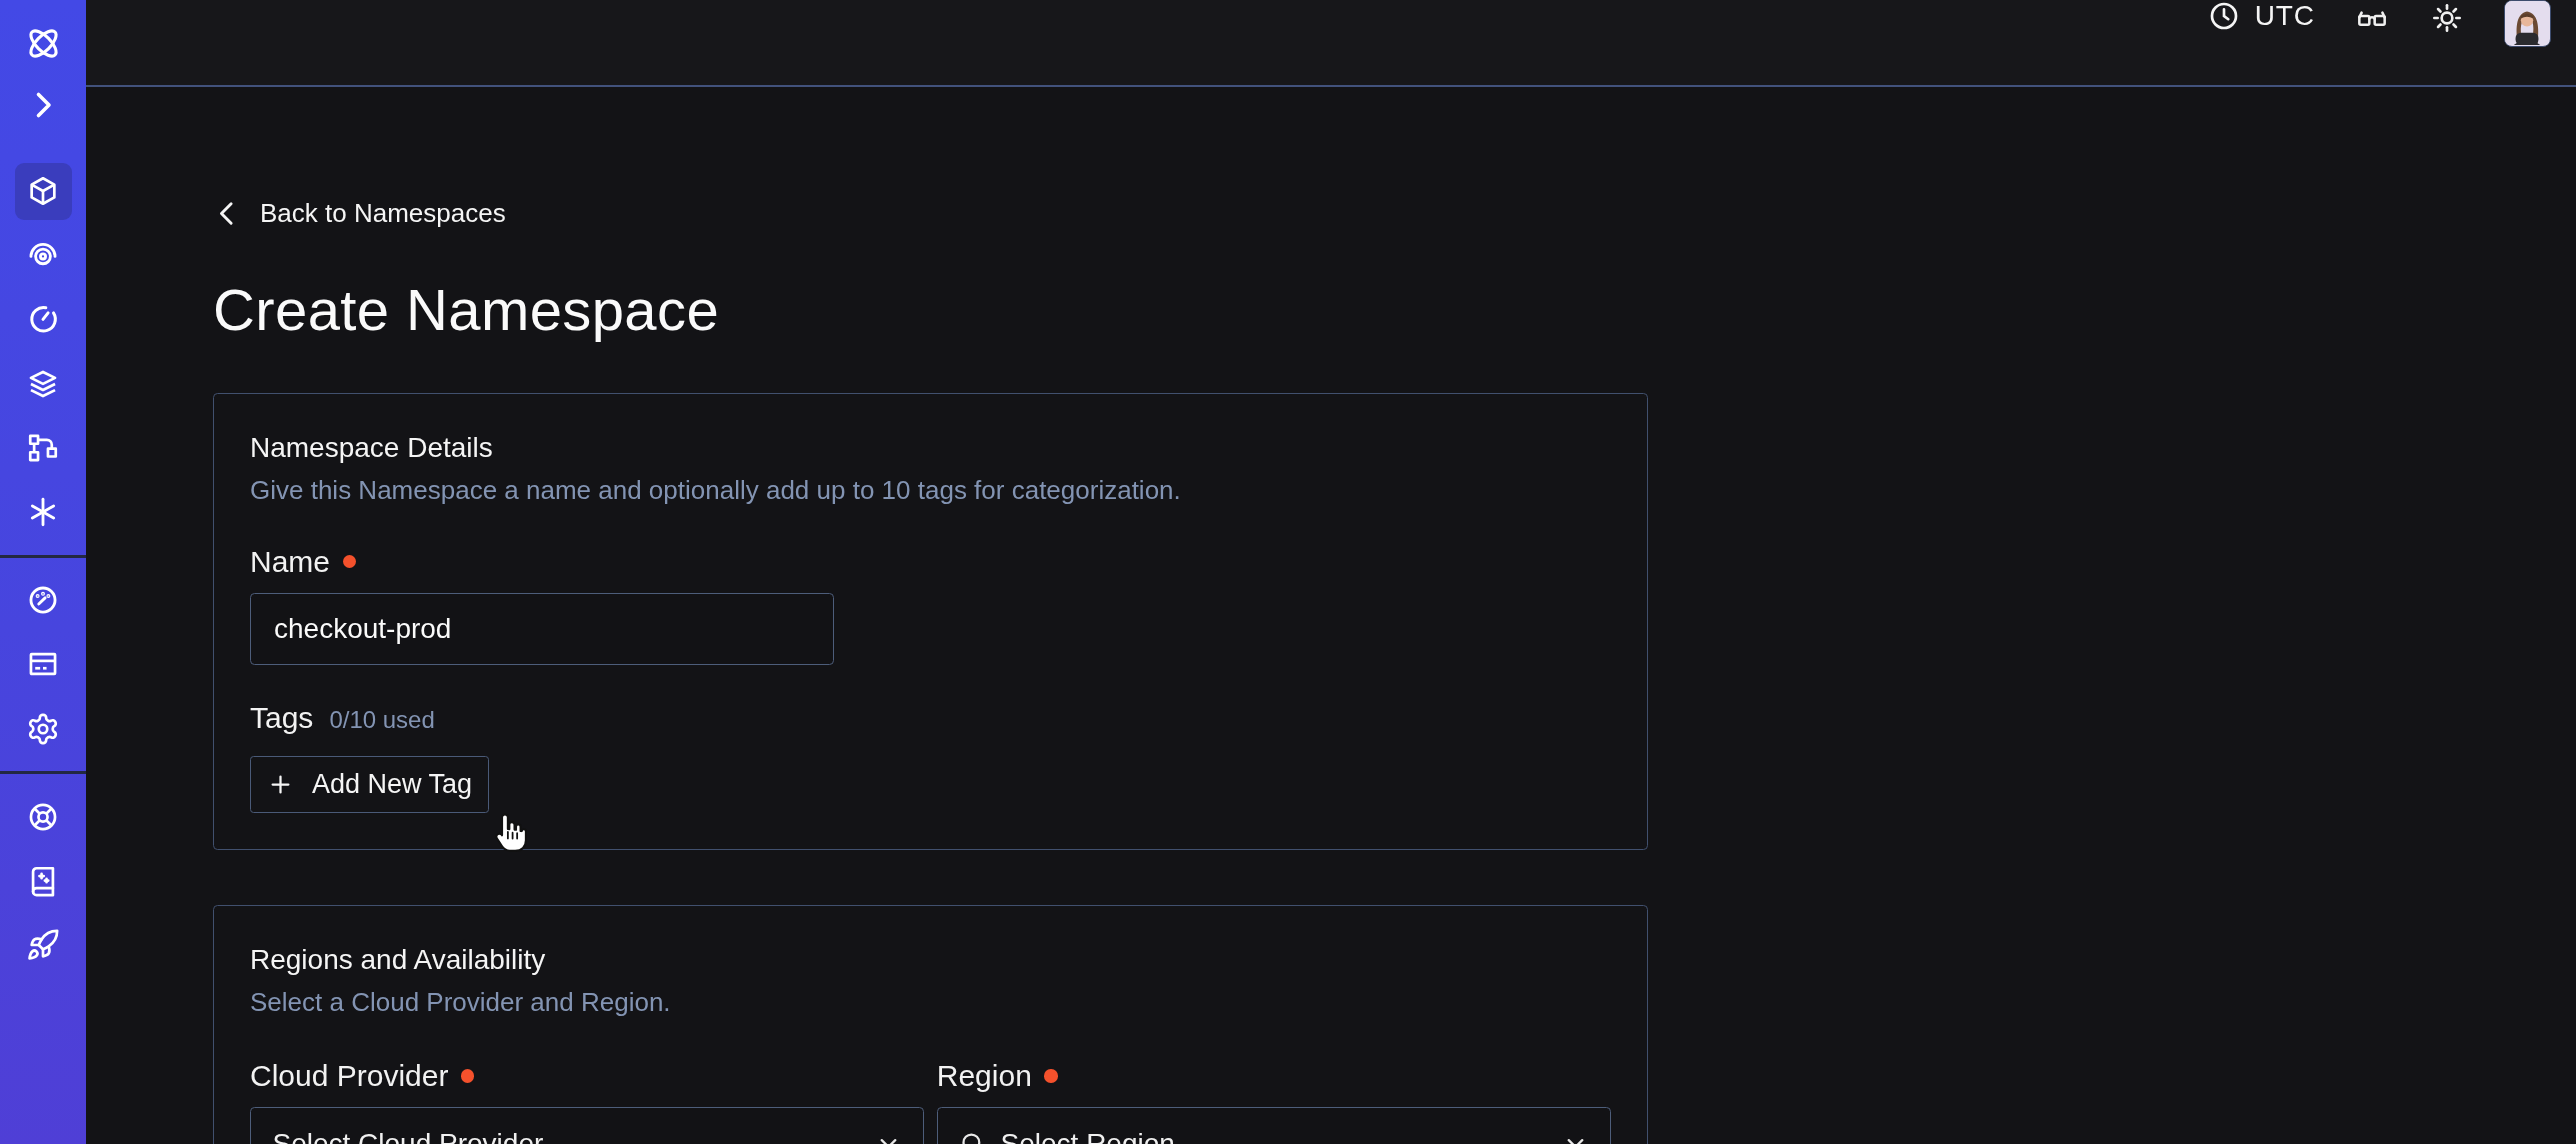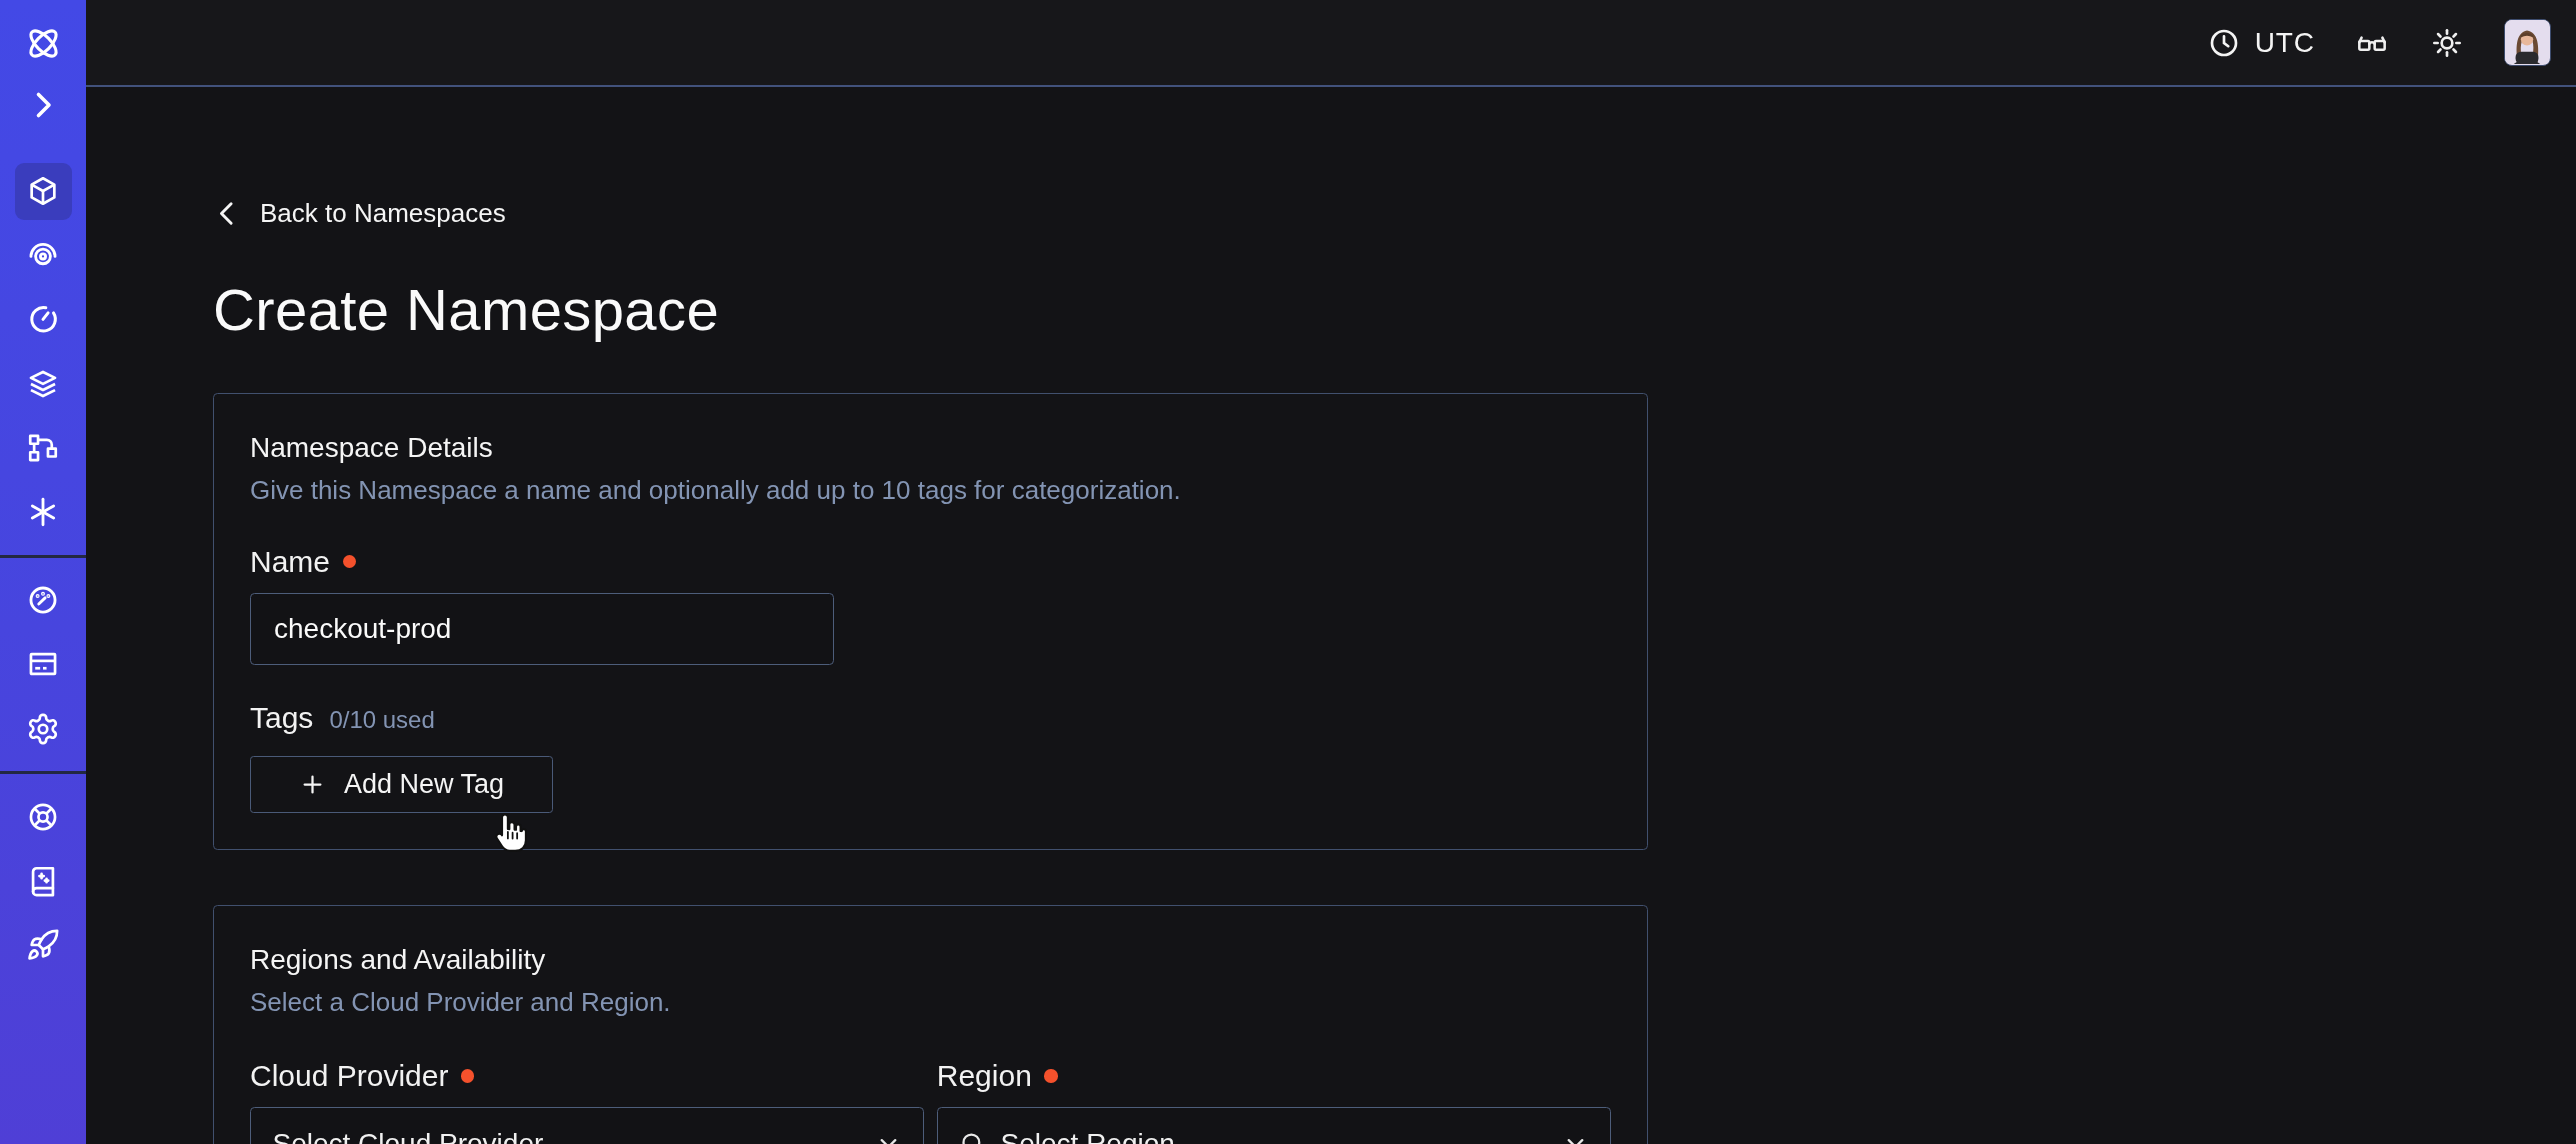--- a/index.html
+++ b/index.html
@@ -22,21 +22,21 @@
     width:57px; height:57px; margin:3.6px 0; border-radius:9px;
     display:flex; align-items:center; justify-content:center; color:#fff; cursor:pointer;
   }
   .nav-item.active { background:#3a3dbd; }
   .nav-item svg { width:34px; height:34px; }
   .side-divider { width:86px; height:2.7px; background:#232842; margin:10.7px 0; }
   
   .topbar {
     position:absolute; left:86px; top:0; right:0; height:87px;
     background:#17171a; border-bottom:2.7px solid #42527c;
-    display:flex; align-items:center; justify-content:flex-end; gap:39px;
+    display:flex; align-items:flex-start; justify-content:flex-end; gap:39px;
     padding-right:25px;
   }
   .tz-group { display:flex; align-items:center; gap:14.3px; color:#f4f4f4; cursor:pointer; }
   .tz-group svg { width:32px; height:32px; }
   .tz-label { font-size:28px; letter-spacing:0.9px; }
   .topbar-icon { width:36px; height:36px; color:#efefef; display:flex; align-items:center; justify-content:center; cursor:pointer; }
   .topbar-icon svg { width:32px; height:32px; }
   .avatar {
     width:47px; height:47px; border-radius:8px; border:1.8px solid #3d4c6d;
     overflow:hidden; cursor:pointer; background:#e4ddee;
@@ -59,21 +59,21 @@
   .req-dot { width:13.4px; height:13.4px; border-radius:50%; background:#f4512c; }
   .text-input {
     margin-top:14.3px; width:584px; height:72px;
     background:#121215; border:1.8px solid #4d5d7a; border-radius:4.5px;
     color:#fafafa; font-size:28px; padding:0 23px;
     font-family:"Liberation Sans", sans-serif; outline:none; display:block;
   }
   .tags-row { margin-top:36px; display:flex; align-items:baseline; gap:16px; }
   .tags-usage { font-size:24px; color:#8394b3; }
   .outline-btn {
-    margin-top:21.5px; height:57px; padding:0 48px;
+    margin-top:21.5px; height:57px; padding:0 16px;
     display:inline-flex; align-items:center; gap:18px;
     background:transparent; border:1.8px solid #4a5a78; border-radius:3.6px;
     color:#f5f5f5; font-size:27px; font-weight:500; cursor:pointer;
     font-family:"Liberation Sans", sans-serif;
   }
   .outline-btn svg { width:27px; height:27px; }
   .select-row { margin-top:41px; display:flex; gap:12.5px; }
   .select-col { width:675px; }
   .select-box {
     margin-top:14.3px; height:73px; width:100%;

